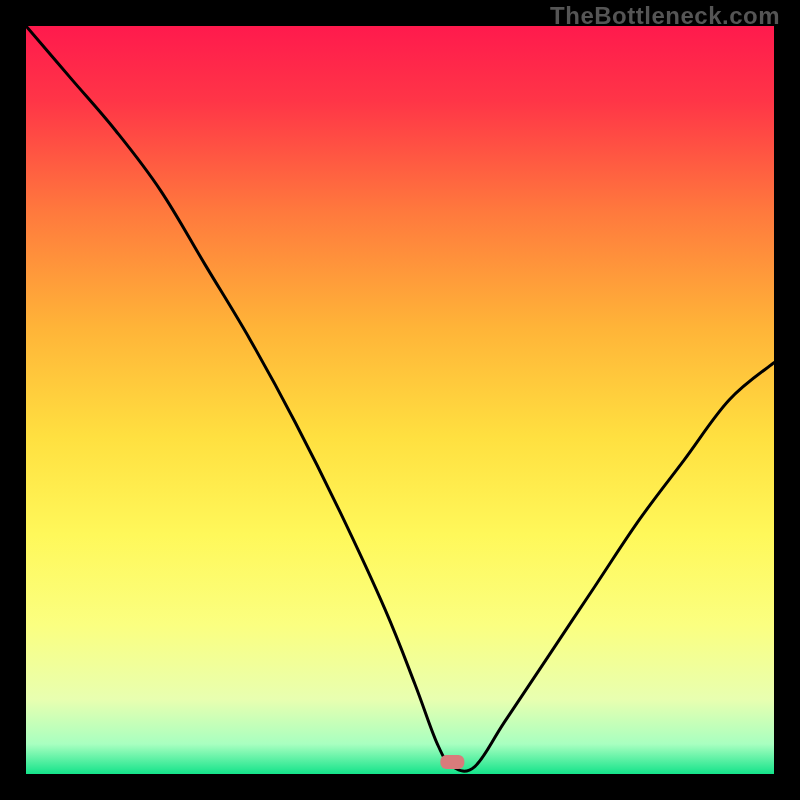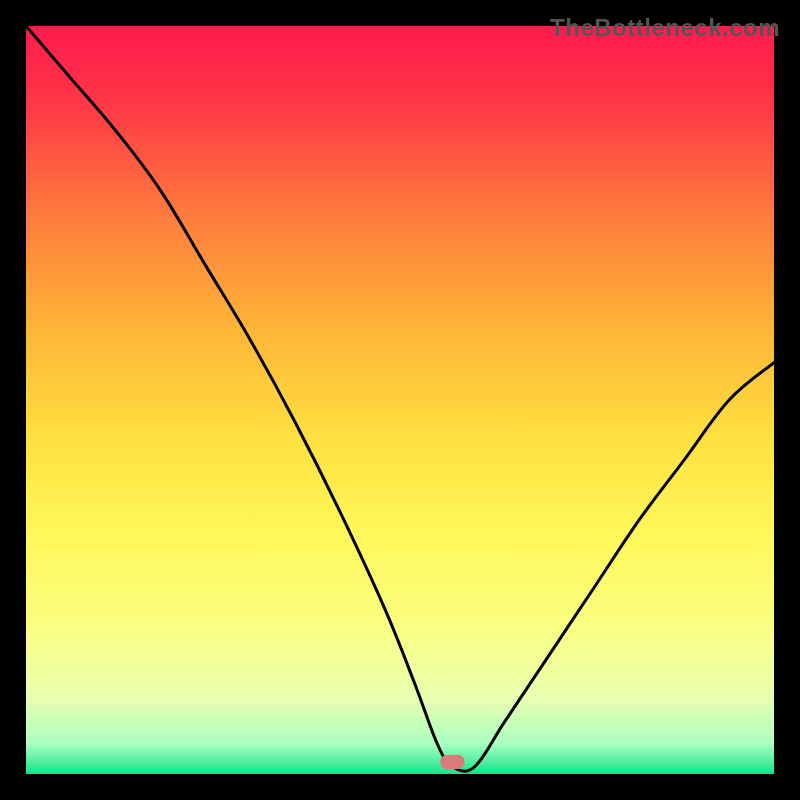--- a/index.html
+++ b/index.html
@@ -12,21 +12,21 @@
     font-family: Arial, Helvetica, sans-serif;
   }
   .frame {
     position: relative;
     width: 800px;
     height: 800px;
     background: #000;
   }
   .watermark {
     position: absolute;
-    top: 14px;
+    top: 2px;
     right: 20px;
     color: #555;
     font-size: 24px;
     font-weight: 600;
     letter-spacing: 0.5px;
     z-index: 10;
   }
   .plot-area {
     position: absolute;
     left: 26px;

